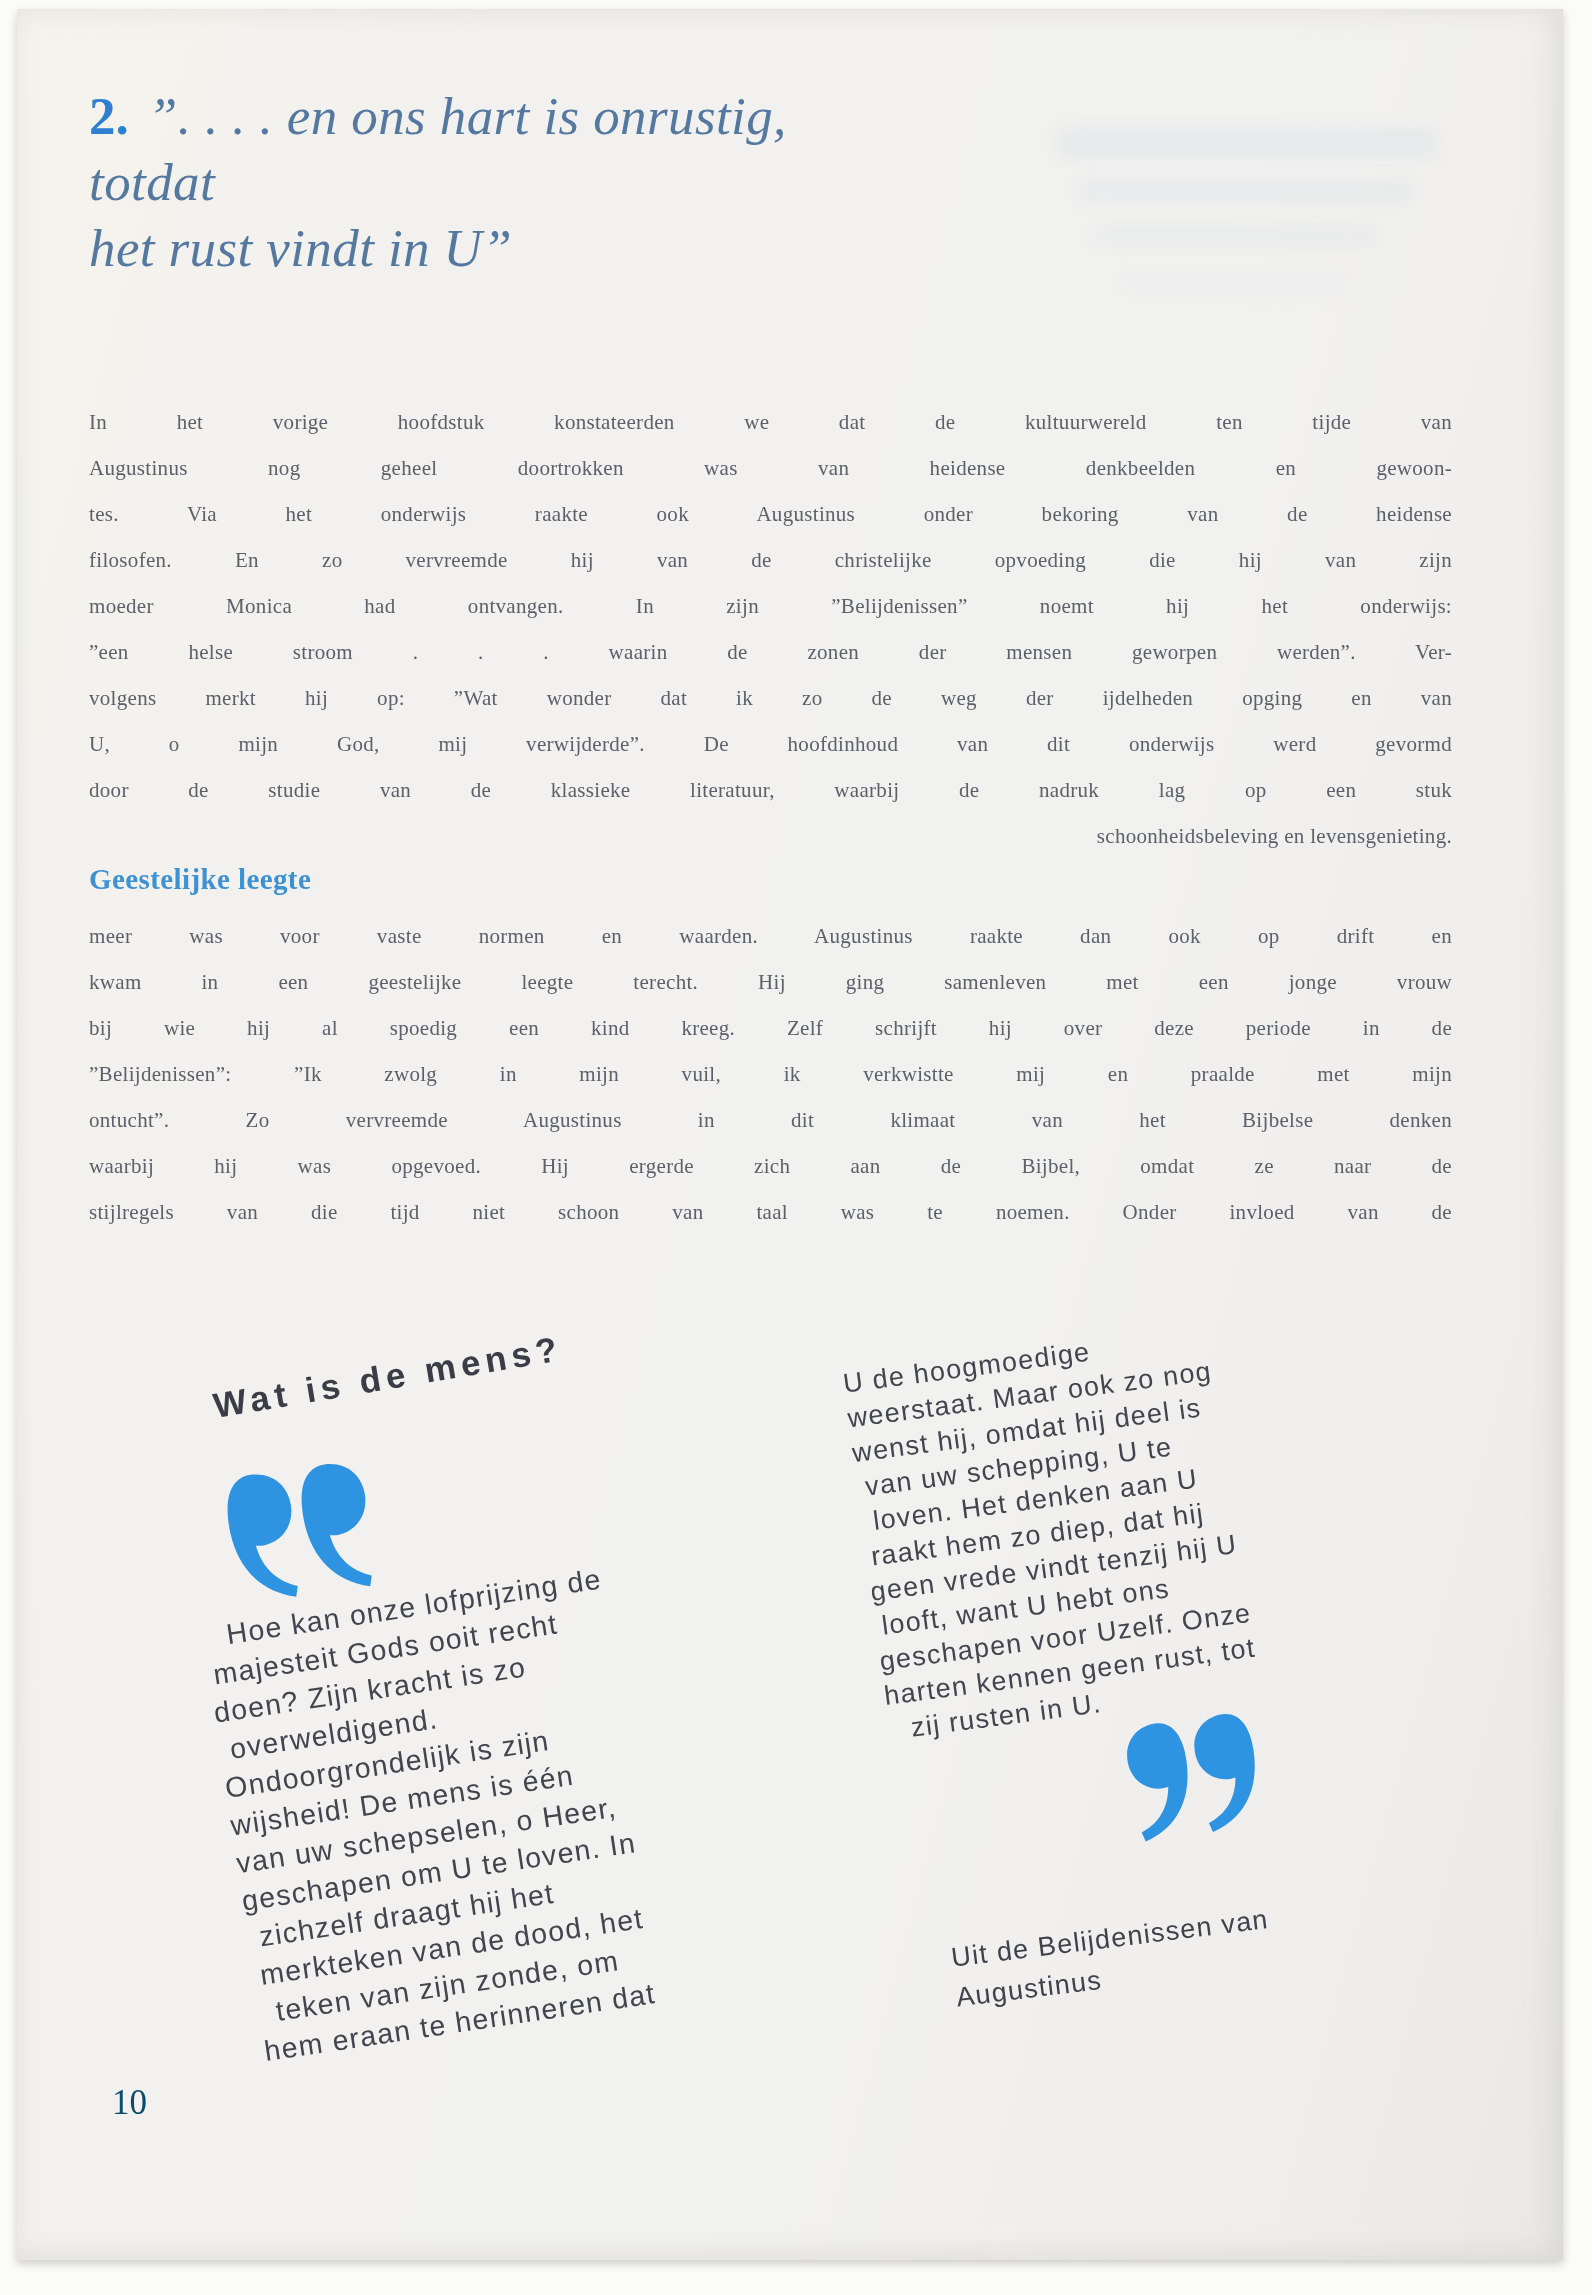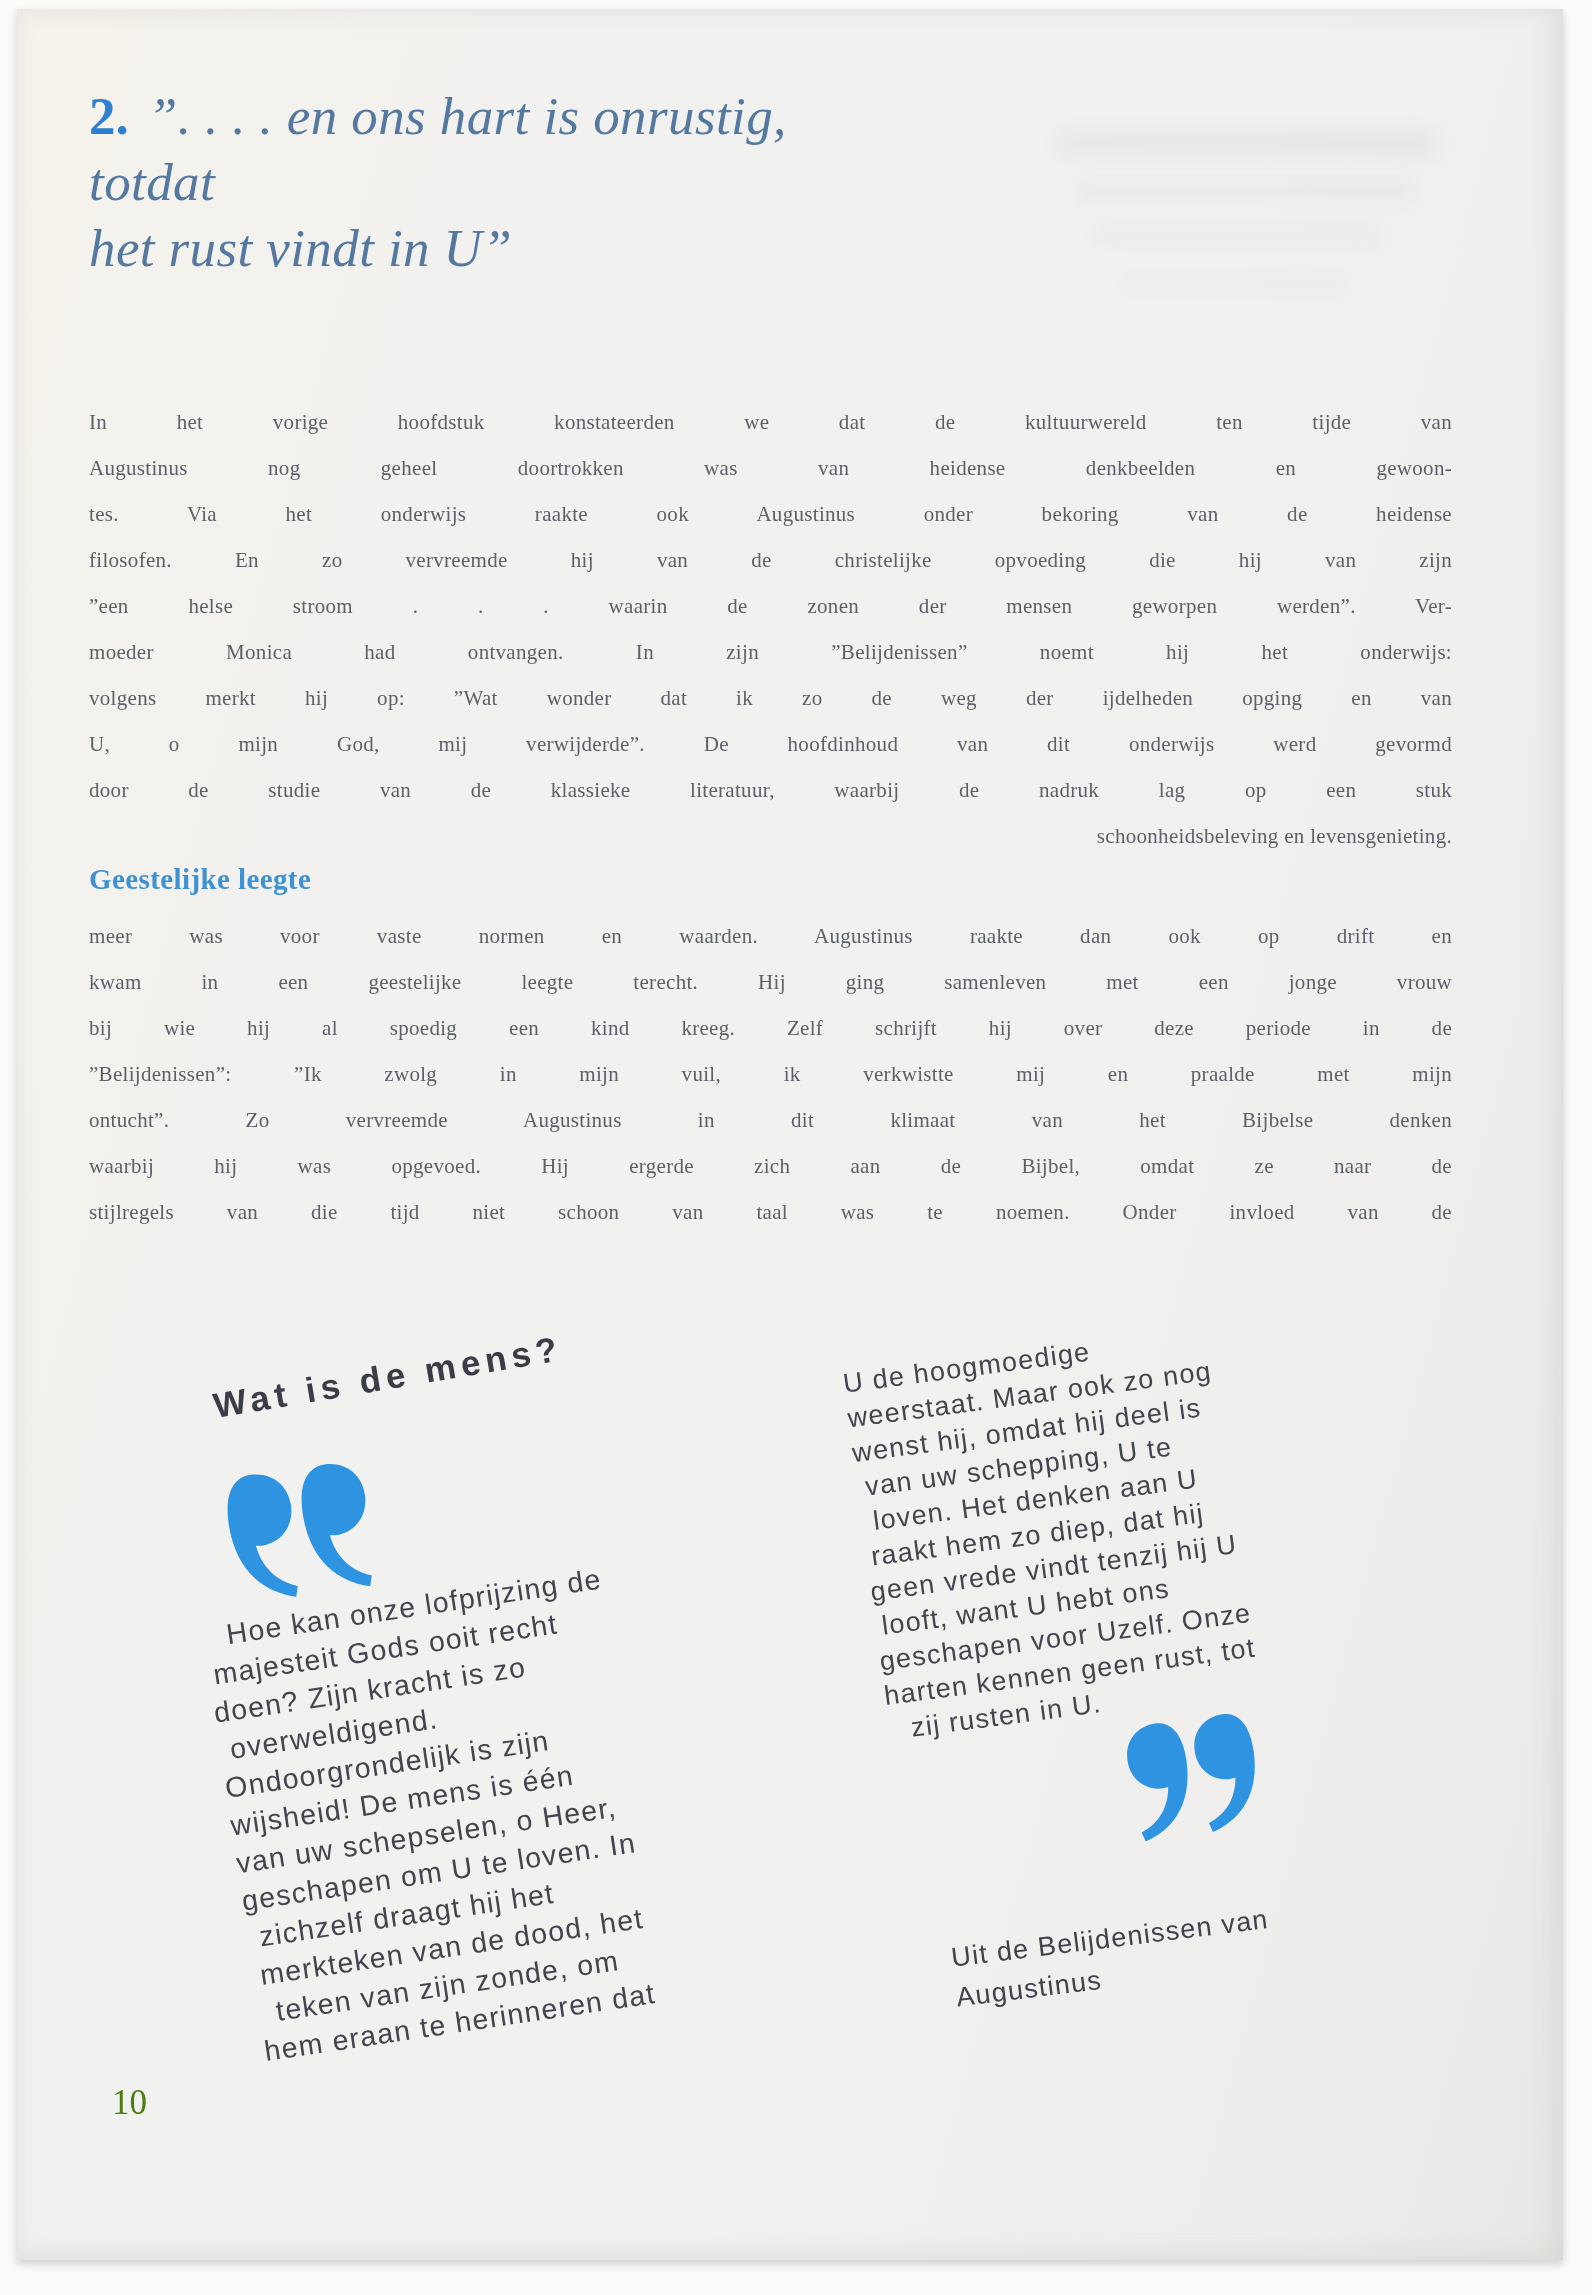--- a/index.html
+++ b/index.html
@@ -86,21 +86,21 @@
   .q-right .ql:nth-child(11){margin-left:22.4px;}
 
   .attribution{
     position:absolute;left:949px;top:1938px;
     font-family:"Liberation Sans", sans-serif;font-size:27px;line-height:40px;
     letter-spacing:1.3px;color:#3f424b;transform:rotate(-7deg);
     transform-origin:left top;white-space:nowrap;
   }
   .page-number{
     position:absolute;left:112px;top:2083px;
-    font-size:35px;color:#4d7c0f;
+    font-size:35px;color:#0c4a6e;
   }
 </style>
 </head>
 <body>
 
 <div class="paper"></div>
 
 <div class="ghost g1"></div>
 <div class="ghost g2"></div>
 <div class="ghost g3"></div>
@@ -109,22 +109,22 @@
 <div class="chapter">
   <div><span class="chnum">2.</span><span>”. . . . en ons hart is onrustig, totdat</span></div>
   <div>het rust vindt in U”</div>
 </div>
 
 <div class="para p1">
   <div class="pline">In het vorige hoofdstuk konstateerden we dat de kultuurwereld ten tijde van</div>
   <div class="pline">Augustinus nog geheel doortrokken was van heidense denkbeelden en gewoon-</div>
   <div class="pline">tes. Via het onderwijs raakte ook Augustinus onder bekoring van de heidense</div>
   <div class="pline">filosofen. En zo vervreemde hij van de christelijke opvoeding die hij van zijn</div>
+  <div class="pline">moeder Monica had ontvangen. In zijn ”Belijdenissen” noemt hij het onderwijs:</div>
   <div class="pline">”een helse stroom . . . waarin de zonen der mensen geworpen werden”. Ver-</div>
-  <div class="pline">moeder Monica had ontvangen. In zijn ”Belijdenissen” noemt hij het onderwijs:</div>
   <div class="pline">volgens merkt hij op: ”Wat wonder dat ik zo de weg der ijdelheden opging en van</div>
   <div class="pline">U, o mijn God, mij verwijderde”. De hoofdinhoud van dit onderwijs werd gevormd</div>
   <div class="pline">door de studie van de klassieke literatuur, waarbij de nadruk lag op een stuk</div>
   <div class="pline last">schoonheidsbeleving en levensgenieting.</div>
 </div>
 
 <div class="section-heading">Geestelijke leegte</div>
 
 <div class="para p2">
   <div class="pline">meer was voor vaste normen en waarden. Augustinus raakte dan ook op drift en</div>

